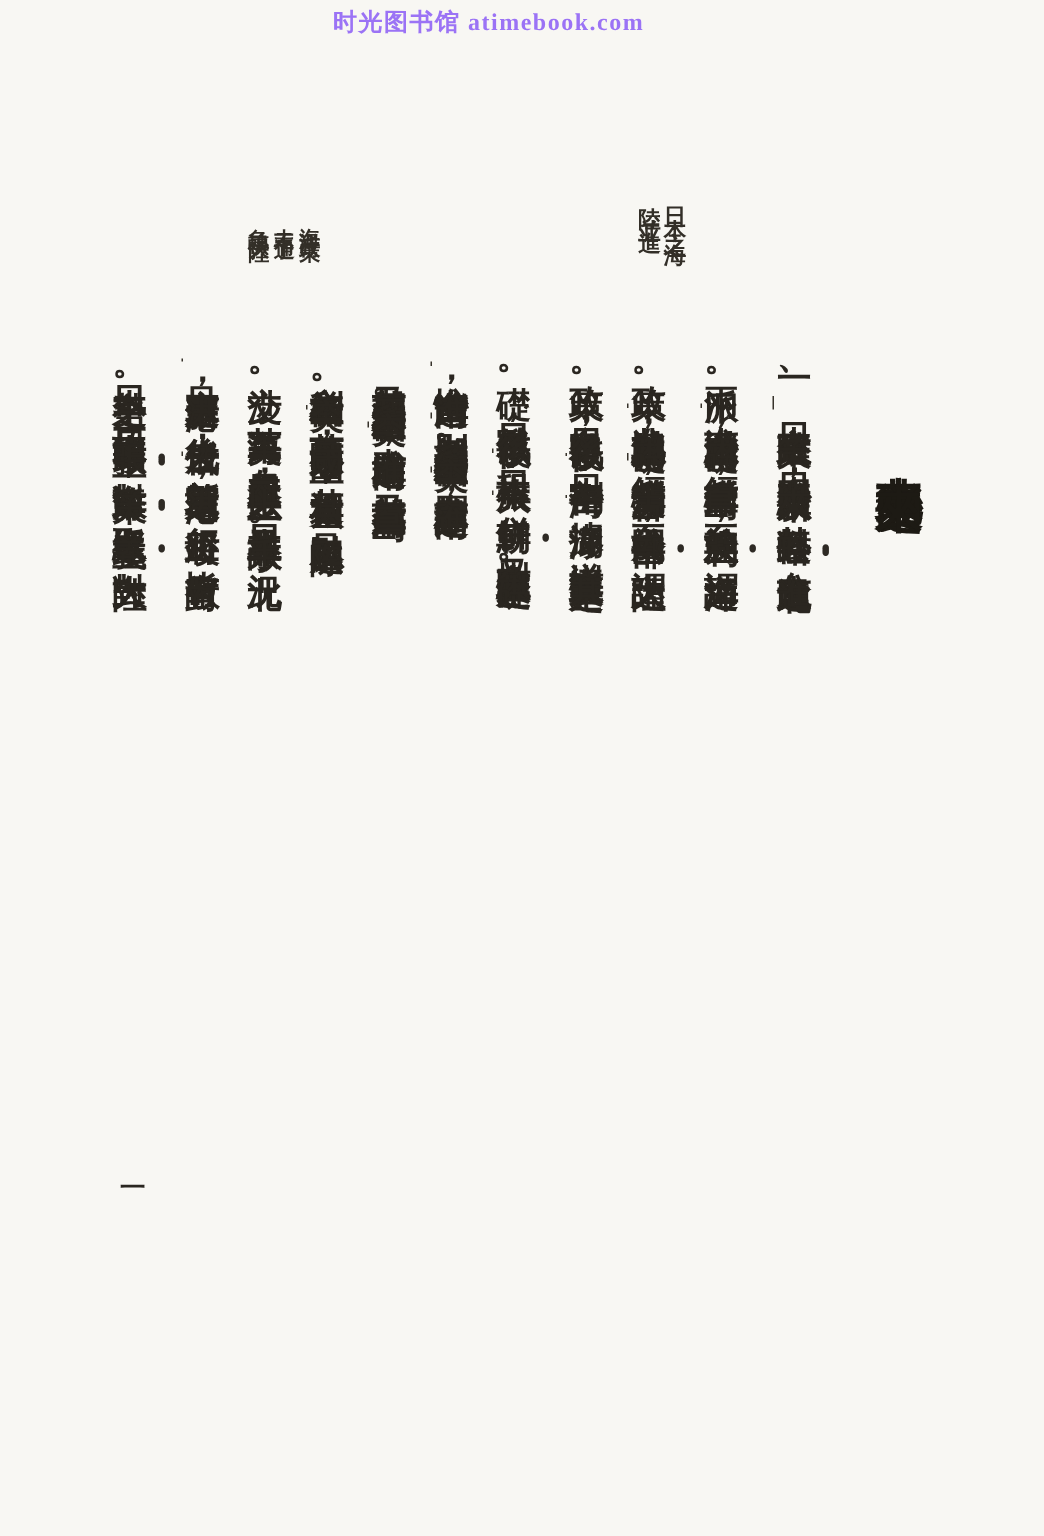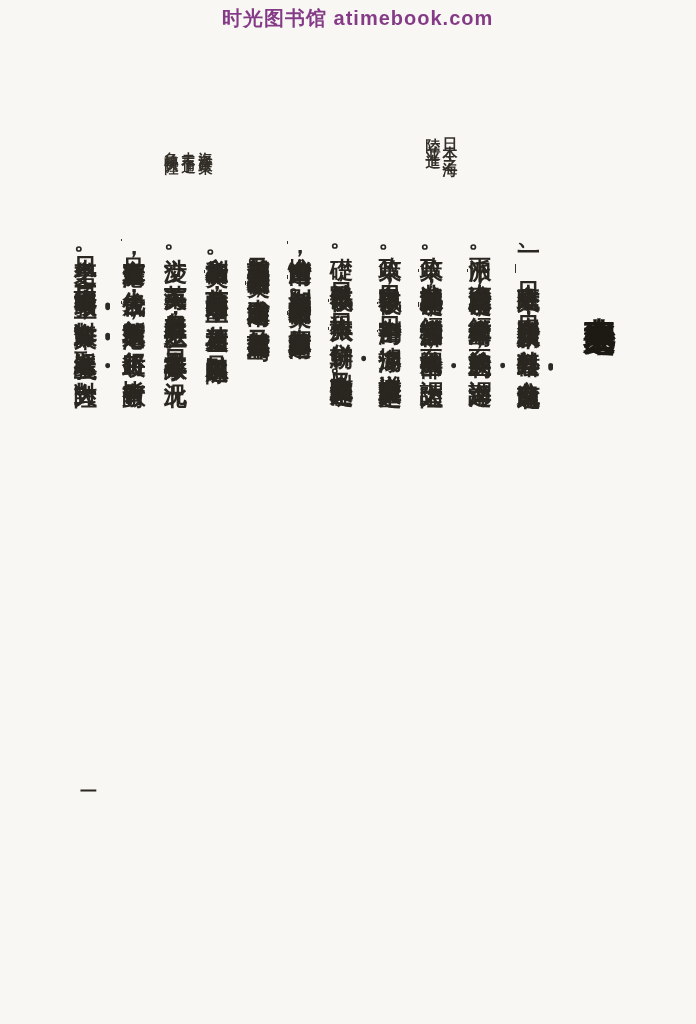--- a/index.html
+++ b/index.html
@@ -9,23 +9,23 @@
     font-family:"DejaVu Serif","Liberation Serif",serif;
   }
   .page{
     position:relative;width:696px;height:1024px;
     background:#f8f7f3;
     color:#26231d;
   }
   
   .watermark{
     position:absolute;top:5px;left:222px;
-    font-family:Liberation Sans, sans-serif;
-    font-weight:bold;font-size:20px;letter-spacing:1px;
-    color:#701a75;opacity:.85;white-space:nowrap;
+    font-family:Liberation Serif, serif;
+    font-weight:bold;font-size:16px;letter-spacing:1px;
+    color:#8b5cf6;opacity:.85;white-space:nowrap;
   }
   
   .vert{writing-mode:vertical-rl;-webkit-writing-mode:vertical-rl;text-orientation:mixed;}
   
   .title{
     position:absolute;top:292px;right:74px;margin:0;
     font-size:32px;font-weight:bold;letter-spacing:1px;
     color:#1d1a14;white-space:nowrap;
   }
   

